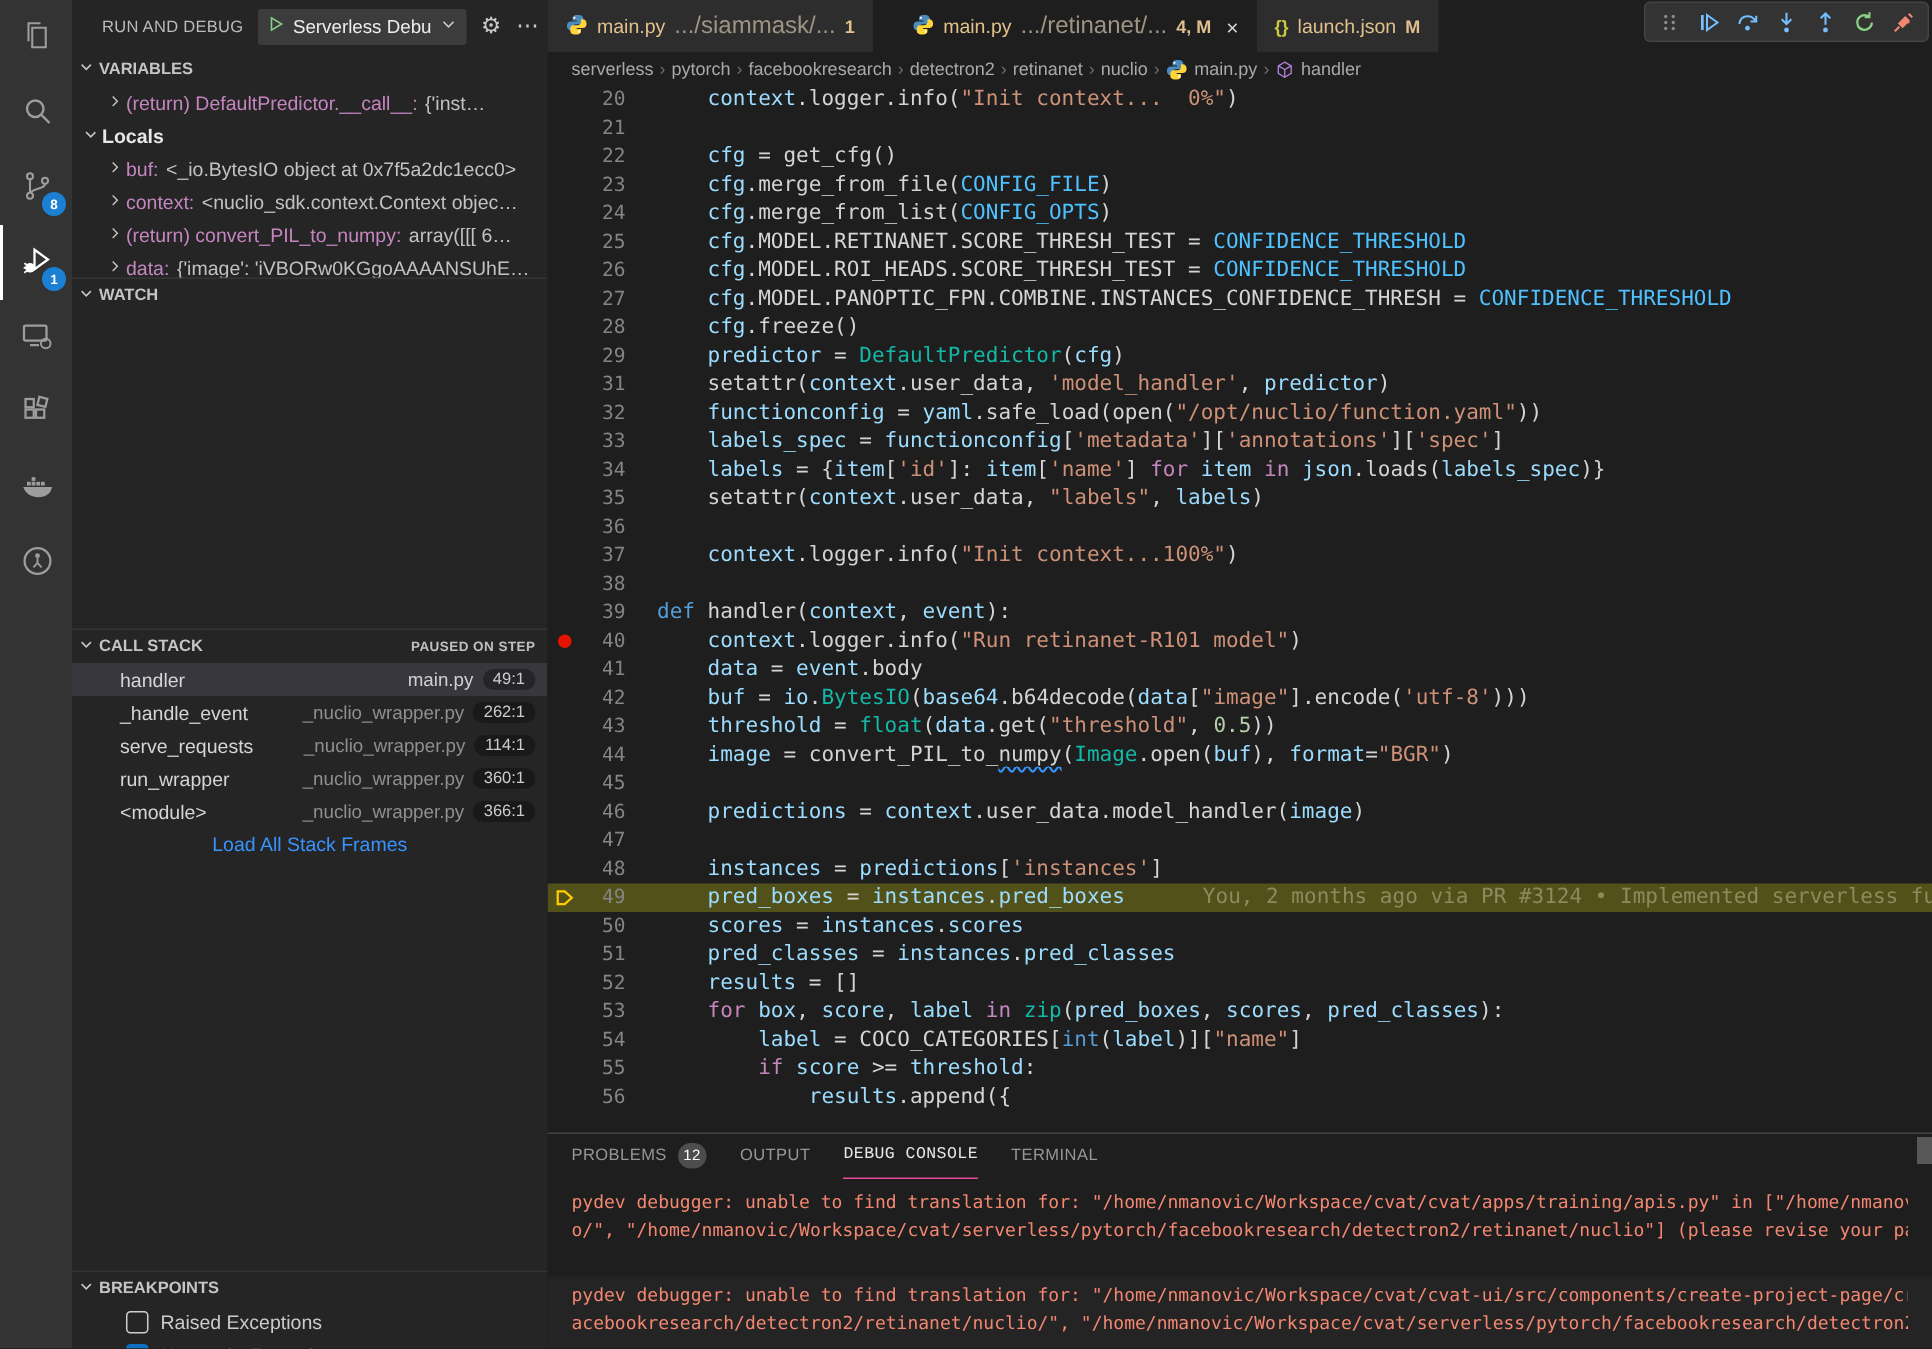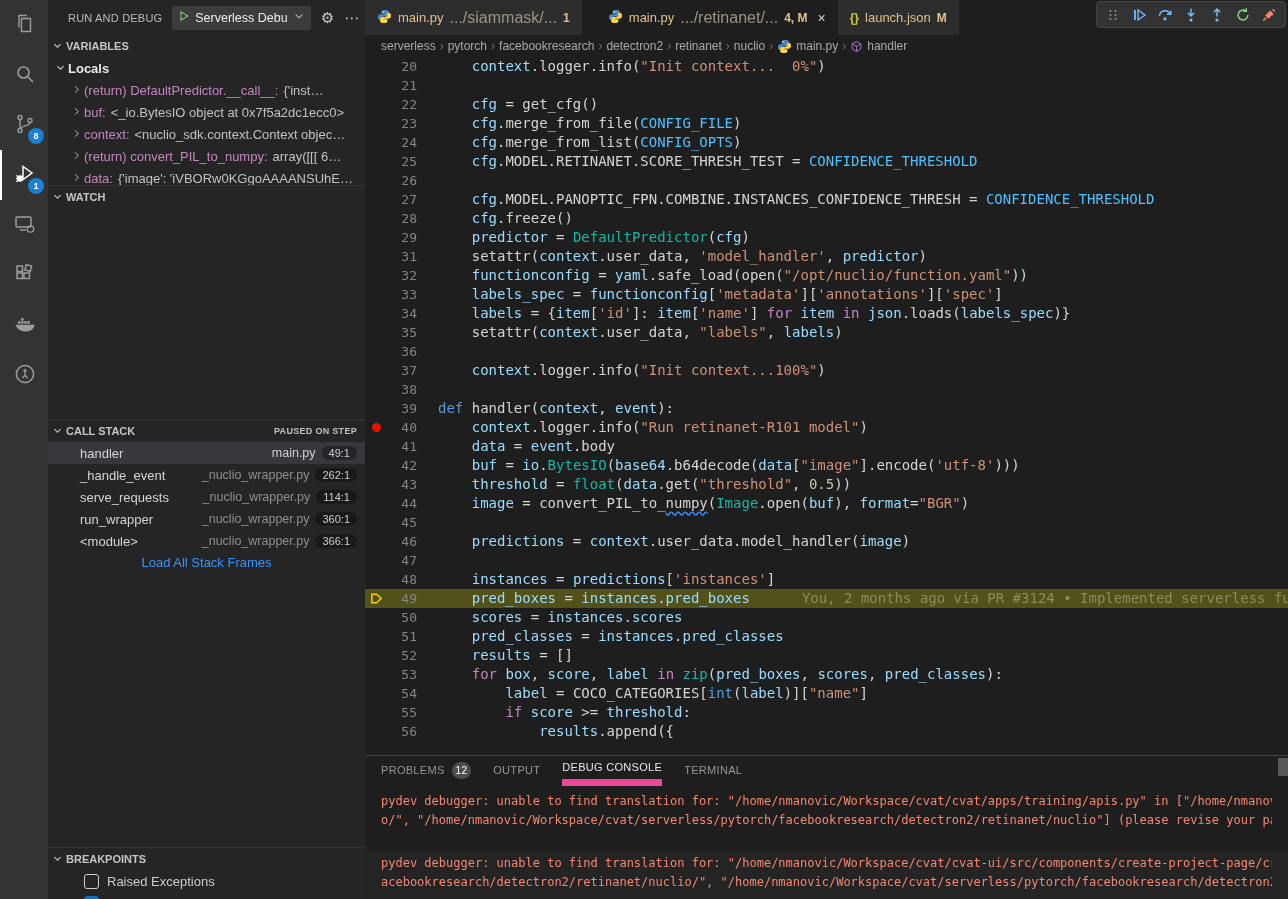--- a/index.html
+++ b/index.html
@@ -83,21 +83,21 @@
   .blame { color:#8b8b5f; margin-left:52px; }
   .tk-p{color:#d4d4d4} .tk-v{color:#9cdcfe} .tk-s{color:#ce9178} .tk-kc{color:#c586c0}
   .tk-kd{color:#569cd6} .tk-cl{color:#14b8a6} .tk-ct{color:#4fc1ff} .tk-n{color:#b5cea8}
   .tk-sq{color:#d4d4d4; text-decoration:underline; text-decoration-style:wavy; text-decoration-color:#3794ff; text-underline-offset:3px;}
 
   
   #panel { height:144px; flex:none; background:#1e1e1e; border-top:1px solid #444444; position:relative; overflow:hidden; }
   #panel-tabs { height:30px; display:flex; align-items:flex-start; gap:22px; padding-left:16px; }
   .panel-tab { display:flex; align-items:center; gap:7px; font-size:11px; letter-spacing:.3px; color:#969696;
     cursor:pointer; height:30px; line-height:29px; border-bottom:1px solid transparent; }
-  .panel-tab.active { color:#e7e7e7; border-bottom:7px solid #ec4899; }
+  .panel-tab.active { color:#e7e7e7; border-bottom:1px solid #ec4899;font-family:Liberation Mono, monospace; }
   .panel-badge { background:#4d4d4d; color:#ffffff; border-radius:9px; min-width:17px; height:17px; font-size:10px;
     display:flex; align-items:center; justify-content:center; padding:0 4px; }
   #console { font-family:"DejaVu Sans Mono", monospace; font-size:12px; color:#f48771; padding-top:3px; }
   .console-block { padding:3px 16px; }
   .console-block.alt { background:#242424; margin-top:18px; padding-bottom:12px; }
   .console-line { height:19px; line-height:19px; white-space:nowrap; overflow:hidden; }
   #panel-scroll-thumb { position:absolute; top:2px; right:0; width:10px; height:18px; background:#575757; }
 </style>
 </head>
 <body>
@@ -201,32 +201,32 @@
     </div>
 
     <div class="section" style="border-top:none">
       <div class="section-header">
         <span class="sec-chev"><svg width="11" height="11" viewBox="0 0 16 16">
               <path d="M3.5 6l4.5 4.5L12.5 6" fill="none" stroke="#c5c5c5" stroke-width="1.6"></path>
             </svg></span>
         <span>VARIABLES</span>
       </div>
       <div id="variables-body">
-          <div class="tree-row scope-row">
-            <span class="chev"><svg width="11" height="11" viewBox="0 0 16 16">
-                <path d="M3.5 6l4.5 4.5L12.5 6" fill="none" stroke="#c5c5c5" stroke-width="1.6"></path>
-              </svg></span>
-            <span>Locals</span>
-          </div>
           <div class="tree-row var-row">
             <span class="chev"><svg width="11" height="11" viewBox="0 0 16 16">
                 <path d="M6 3.5l4.5 4.5L6 12.5" fill="none" stroke="#c5c5c5" stroke-width="1.4"></path>
               </svg></span>
             <span class="var-name">(return) DefaultPredictor.__call__:</span>
             <span class="var-value">{'inst…</span>
+          </div>
+          <div class="tree-row scope-row">
+            <span class="chev"><svg width="11" height="11" viewBox="0 0 16 16">
+                <path d="M3.5 6l4.5 4.5L12.5 6" fill="none" stroke="#c5c5c5" stroke-width="1.6"></path>
+              </svg></span>
+            <span>Locals</span>
           </div>
           <div class="tree-row var-row">
             <span class="chev"><svg width="11" height="11" viewBox="0 0 16 16">
                 <path d="M6 3.5l4.5 4.5L6 12.5" fill="none" stroke="#c5c5c5" stroke-width="1.4"></path>
               </svg></span>
             <span class="var-name">buf:</span>
             <span class="var-value">&lt;_io.BytesIO object at 0x7f5a2dc1ecc0&gt;</span>
           </div>
           <div class="tree-row var-row">
             <span class="chev"><svg width="11" height="11" viewBox="0 0 16 16">
@@ -464,21 +464,21 @@
           <span>handler</span>
         </span>
       </div>
     <div id="editor">
         <div class="code-line"><span class="glyph"></span><span class="lnum">20</span><span class="lspace"></span><span class="code-text"><span class="tk-p">    </span><span class="tk-v">context</span><span class="tk-p">.logger.info(</span><span class="tk-s">"Init context...  0%"</span><span class="tk-p">)</span></span></div>
         <div class="code-line"><span class="glyph"></span><span class="lnum">21</span><span class="lspace"></span><span class="code-text"></span></div>
         <div class="code-line"><span class="glyph"></span><span class="lnum">22</span><span class="lspace"></span><span class="code-text"><span class="tk-p">    </span><span class="tk-v">cfg</span><span class="tk-p"> = get_cfg()</span></span></div>
         <div class="code-line"><span class="glyph"></span><span class="lnum">23</span><span class="lspace"></span><span class="code-text"><span class="tk-p">    </span><span class="tk-v">cfg</span><span class="tk-p">.merge_from_file(</span><span class="tk-ct">CONFIG_FILE</span><span class="tk-p">)</span></span></div>
         <div class="code-line"><span class="glyph"></span><span class="lnum">24</span><span class="lspace"></span><span class="code-text"><span class="tk-p">    </span><span class="tk-v">cfg</span><span class="tk-p">.merge_from_list(</span><span class="tk-ct">CONFIG_OPTS</span><span class="tk-p">)</span></span></div>
         <div class="code-line"><span class="glyph"></span><span class="lnum">25</span><span class="lspace"></span><span class="code-text"><span class="tk-p">    </span><span class="tk-v">cfg</span><span class="tk-p">.MODEL.RETINANET.SCORE_THRESH_TEST = </span><span class="tk-ct">CONFIDENCE_THRESHOLD</span></span></div>
-        <div class="code-line"><span class="glyph"></span><span class="lnum">26</span><span class="lspace"></span></div>
+        <div class="code-line"><span class="glyph"></span><span class="lnum">26</span><span class="lspace"></span><span class="code-text"><span class="tk-p">    </span><span class="tk-v">cfg</span><span class="tk-p">.MODEL.ROI_HEADS.SCORE_THRESH_TEST = </span><span class="tk-ct">CONFIDENCE_THRESHOLD</span></span></div>
         <div class="code-line"><span class="glyph"></span><span class="lnum">27</span><span class="lspace"></span><span class="code-text"><span class="tk-p">    </span><span class="tk-v">cfg</span><span class="tk-p">.MODEL.PANOPTIC_FPN.COMBINE.INSTANCES_CONFIDENCE_THRESH = </span><span class="tk-ct">CONFIDENCE_THRESHOLD</span></span></div>
         <div class="code-line"><span class="glyph"></span><span class="lnum">28</span><span class="lspace"></span><span class="code-text"><span class="tk-p">    </span><span class="tk-v">cfg</span><span class="tk-p">.freeze()</span></span></div>
         <div class="code-line"><span class="glyph"></span><span class="lnum">29</span><span class="lspace"></span><span class="code-text"><span class="tk-p">    </span><span class="tk-v">predictor</span><span class="tk-p"> = </span><span class="tk-cl">DefaultPredictor</span><span class="tk-p">(</span><span class="tk-v">cfg</span><span class="tk-p">)</span></span></div>
         <div class="code-line"><span class="glyph"></span><span class="lnum">31</span><span class="lspace"></span><span class="code-text"><span class="tk-p">    setattr(</span><span class="tk-v">context</span><span class="tk-p">.user_data, </span><span class="tk-s">'model_handler'</span><span class="tk-p">, </span><span class="tk-v">predictor</span><span class="tk-p">)</span></span></div>
         <div class="code-line"><span class="glyph"></span><span class="lnum">32</span><span class="lspace"></span><span class="code-text"><span class="tk-p">    </span><span class="tk-v">functionconfig</span><span class="tk-p"> = </span><span class="tk-v">yaml</span><span class="tk-p">.safe_load(open(</span><span class="tk-s">"/opt/nuclio/function.yaml"</span><span class="tk-p">))</span></span></div>
         <div class="code-line"><span class="glyph"></span><span class="lnum">33</span><span class="lspace"></span><span class="code-text"><span class="tk-p">    </span><span class="tk-v">labels_spec</span><span class="tk-p"> = </span><span class="tk-v">functionconfig</span><span class="tk-p">[</span><span class="tk-s">'metadata'</span><span class="tk-p">][</span><span class="tk-s">'annotations'</span><span class="tk-p">][</span><span class="tk-s">'spec'</span><span class="tk-p">]</span></span></div>
         <div class="code-line"><span class="glyph"></span><span class="lnum">34</span><span class="lspace"></span><span class="code-text"><span class="tk-p">    </span><span class="tk-v">labels</span><span class="tk-p"> = {</span><span class="tk-v">item</span><span class="tk-p">[</span><span class="tk-s">'id'</span><span class="tk-p">]: </span><span class="tk-v">item</span><span class="tk-p">[</span><span class="tk-s">'name'</span><span class="tk-p">] </span><span class="tk-kc">for</span><span class="tk-p"> </span><span class="tk-v">item</span><span class="tk-p"> </span><span class="tk-kc">in</span><span class="tk-p"> </span><span class="tk-v">json</span><span class="tk-p">.loads(</span><span class="tk-v">labels_spec</span><span class="tk-p">)}</span></span></div>
         <div class="code-line"><span class="glyph"></span><span class="lnum">35</span><span class="lspace"></span><span class="code-text"><span class="tk-p">    setattr(</span><span class="tk-v">context</span><span class="tk-p">.user_data, </span><span class="tk-s">"labels"</span><span class="tk-p">, </span><span class="tk-v">labels</span><span class="tk-p">)</span></span></div>
         <div class="code-line"><span class="glyph"></span><span class="lnum">36</span><span class="lspace"></span><span class="code-text"></span></div>
         <div class="code-line"><span class="glyph"></span><span class="lnum">37</span><span class="lspace"></span><span class="code-text"><span class="tk-p">    </span><span class="tk-v">context</span><span class="tk-p">.logger.info(</span><span class="tk-s">"Init context...100%"</span><span class="tk-p">)</span></span></div>

